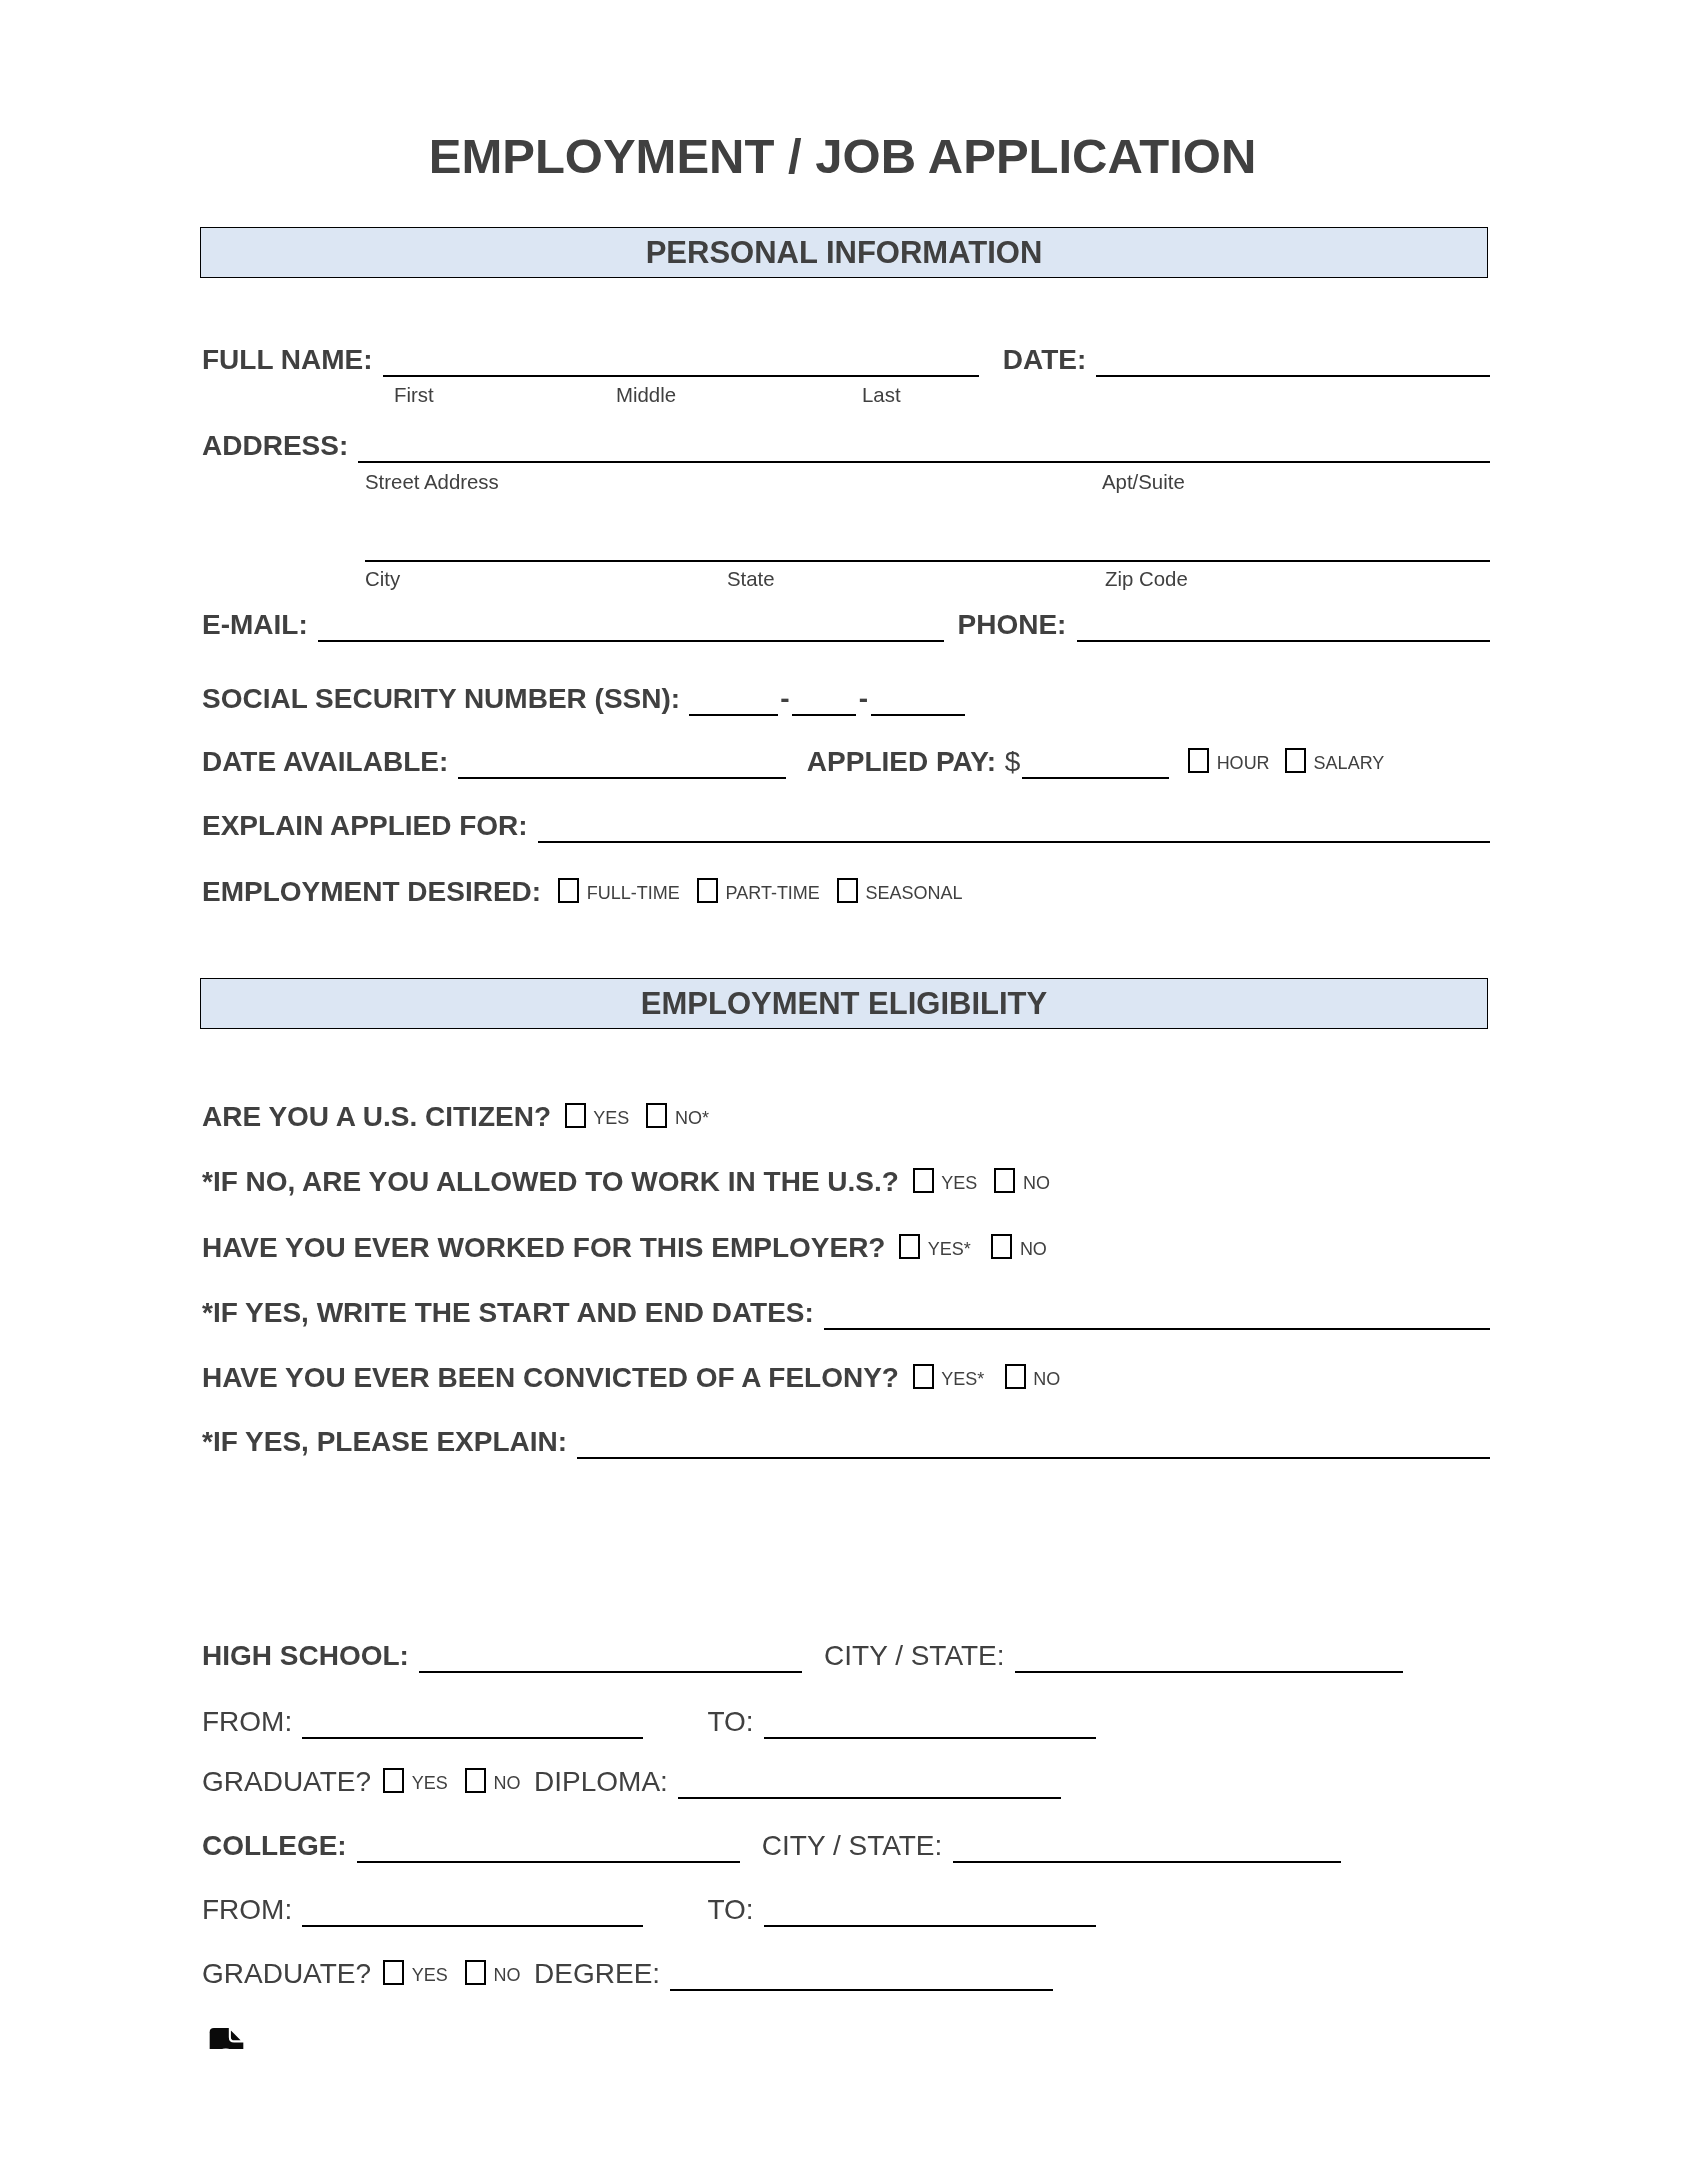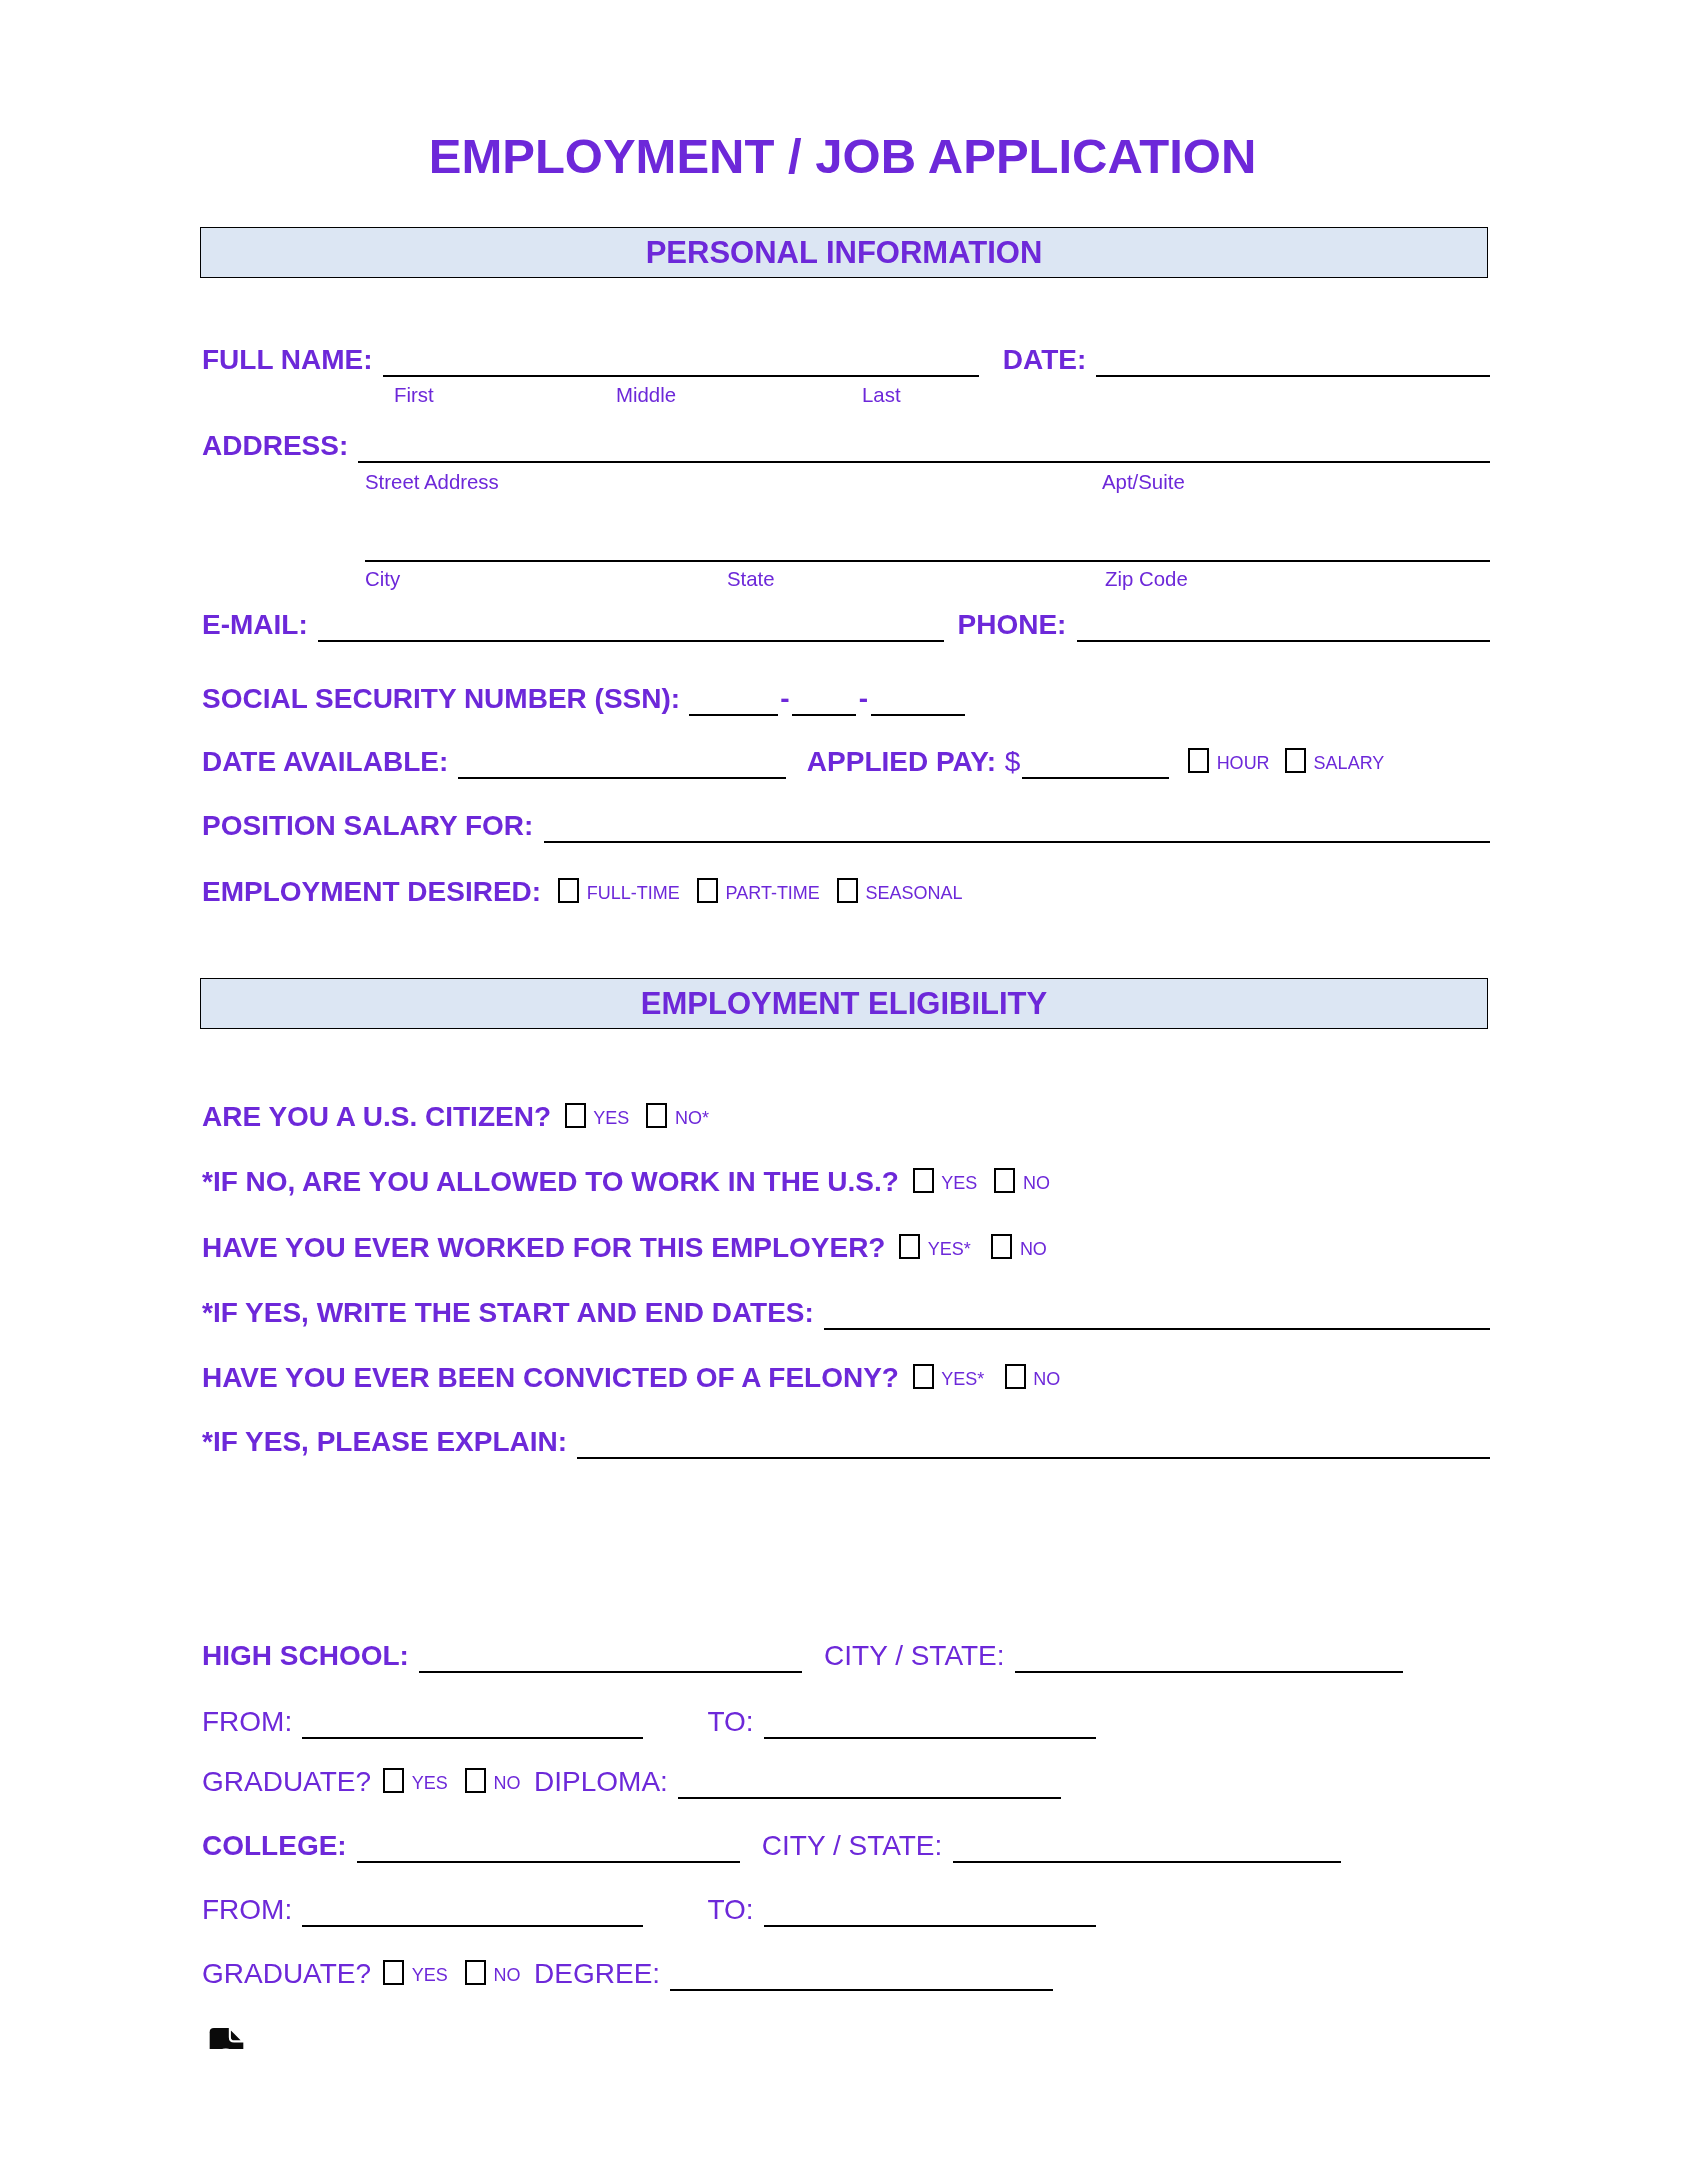--- a/index.html
+++ b/index.html
@@ -1,21 +1,21 @@
 <!DOCTYPE html>
 <html style="font-size:13.6px"><head>
 <meta charset="utf-8">
 <style>
   html,body{margin:0;padding:0;background:#fff;}
   .page{
     position:relative;
     width:1685px;height:2049px;
     background:#ffffff;
     font-family:"Liberation Sans","DejaVu Sans",sans-serif;
-    color:#6d28d9;
+    color:#404040;
     overflow:hidden;
   }
   .title{
     position:absolute;top:126px;left:0;width:100%;
     text-align:center;font-size:49px;font-weight:bold;line-height:60px;
     letter-spacing:0px;
   }
   .sec{
     position:absolute;left:200px;width:1286px;height:49px;
     border:1.7px solid #000;background:#dce6f3;
@@ -99,21 +99,21 @@
       <span class="cb"></span>
       <span class="opt-t">HOUR</span>
     </span>
     <span class="opt" style="margin-left:15.3px">
       <span class="cb"></span>
       <span class="opt-t">SALARY</span>
     </span>
   </div>
 
   <div class="row" style="top:802px">
-    <span class="b">POSITION SALARY FOR:</span>
+    <span class="b">EXPLAIN APPLIED FOR:</span>
     <span class="wline fl" style="margin-left:10.2px"></span>
   </div>
 
   <div class="row" style="top:868px">
     <span class="b">EMPLOYMENT DESIRED:</span>
     <span class="opt" style="margin-left:17px">
       <span class="cb"></span>
       <span class="opt-t">FULL-TIME</span>
     </span>
     <span class="opt" style="margin-left:17px">

